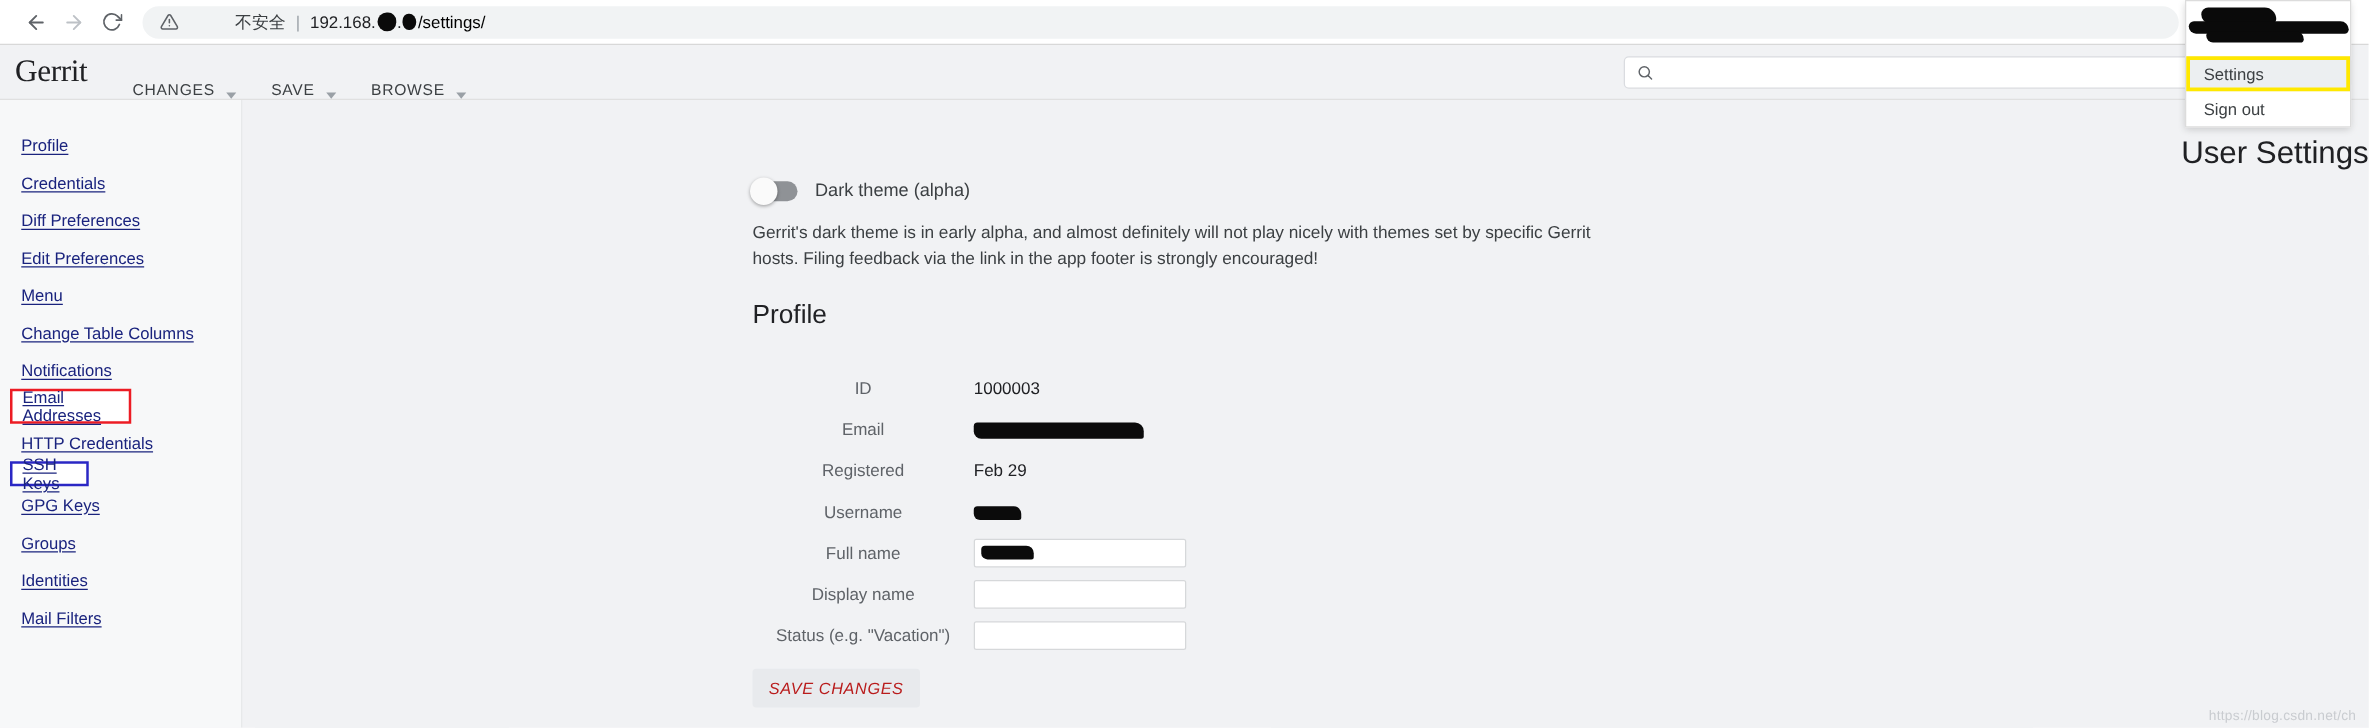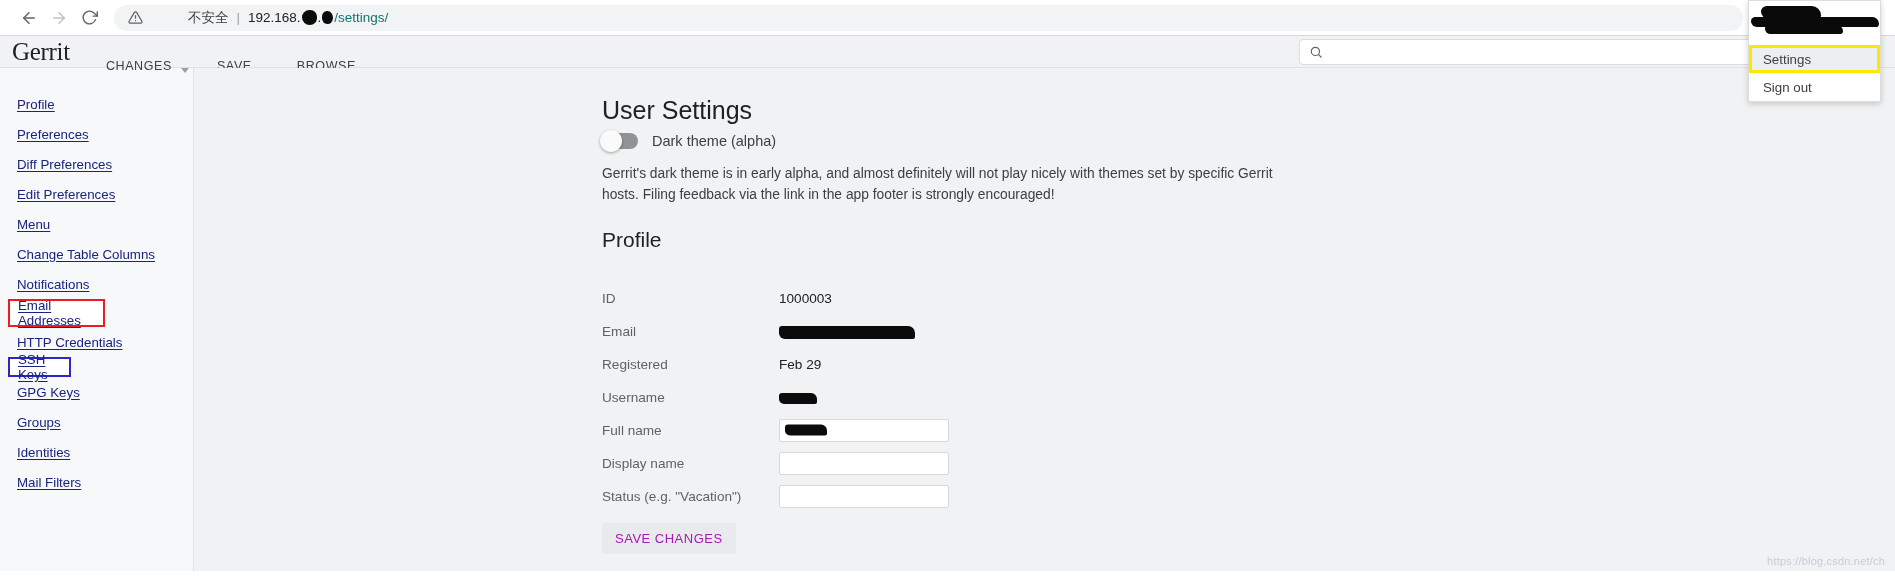--- a/index.html
+++ b/index.html
@@ -41,21 +41,21 @@
     align-items: center;
     padding: 0 14px;
     font-size: 13.5px;
     color: #202124;
     min-width: 0;
   }
   .warn-icon { color: #5f6368; display:flex; align-items:center; margin-right: 6px; }
   .not-secure { color: #3c4043; font-size: 13.5px; white-space: nowrap; margin-left: 39px; }
   .url-sep { color: #9aa0a6; margin: 0 8px; }
   .url-text { color: #202124; font-size: 13.5px; white-space: nowrap; display: flex; align-items: center; }
-  .url-path { color: #0f766e; }
+  .url-path { color: #000000; }
   .redact {
     display: inline-block;
     background: #0a0a0a;
     border-radius: 2px;
     vertical-align: middle;
   }
   .redact.blob1 { width: 15px; height: 15px; border-radius: 50% 45% 48% 52%; margin: 0 1px; }
   .redact.blob2 { width: 11px; height: 13px; border-radius: 45% 52% 50% 48%; margin: 0 1px; }
 
   .chrome-right { display: flex; align-items: center; gap: 2px; flex: 0 0 auto; }
@@ -66,21 +66,21 @@
   }
   .ext-puzzle { color: #5f6368; }
   .ext-green { color: #34a853; }
   .avatar-chrome {
     width: 26px; height: 26px; border-radius: 50%;
     background: #4d4d4d; display:flex; align-items:center; justify-content:center;
   }
 
   
   .gerrit-header {
-    height: 32px;
+    height: 44px;
     background: #f1f2f4;
     display: flex;
     align-items: center;
     padding: 0 14px 0 12px;
     border-bottom: 1px solid #e0e0e0;
     position: relative;
   }
   .logo {
     font-family: "Liberation Serif", serif;
     font-size: 25px;
@@ -205,20 +205,21 @@
     position: relative;
     padding-left: 408px;
     padding-top: 28px;
   }
   h1.page-title {
     font-size: 25px;
     font-weight: 400;
     color: #202124;
     margin: 0 0 8px 0;
     font-family: "Liberation Sans", sans-serif;
+    text-align: right;
   }
   .theme-row { display: flex; align-items: center; margin-bottom: 14px; }
   .toggle {
     width: 36px; height: 16px;
     background: #8f9296;
     border-radius: 8px;
     position: relative;
     cursor: pointer;
     flex: 0 0 auto;
   }
@@ -249,20 +250,21 @@
   .profile-table td {
     padding: 0;
     vertical-align: middle;
     height: 33px;
   }
   td.lbl {
     font-size: 13.6px;
     color: #5f6368;
     padding-right: 0;
     width: 177px;
+    text-align: center;
   }
   td.val {
     font-size: 13.6px;
     color: #202124;
   }
   .rd {
     display: inline-block;
     background: #0b0b0b;
     border-radius: 2px;
     vertical-align: middle;
@@ -286,24 +288,25 @@
   .field-cell { position: relative; }
   .field-cell .rd { position: absolute; left: 6px; top: 50%; transform: translateY(-50%); }
 
   .save-btn {
     margin-top: 10px;
     background: #e8eaed;
     border: none;
     border-radius: 3px;
     padding: 8px 13px;
     font-size: 13px;
-    color: #a21caf;
+    color: #b91c1c;
     letter-spacing: 0.5px;
     cursor: pointer;
     font-family: "Liberation Sans", sans-serif;
+    font-style: italic;
   }
 
   
   .dropdown {
     position: absolute;
     right: 14px;
     top: 0;
     width: 133px;
     background: #ffffff;
     border: 1px solid #dcdcdc;
@@ -460,21 +463,21 @@
   <div class="avatar-gerrit"></div>
 </div>
 
 <div class="page">
 
   <div class="sidebar">
     <div class="side-row">
         <span class="side-link">Profile</span>
       </div>
     <div class="side-row">
-        <span class="side-link">Preferences</span>
+        <span class="side-link">Credentials</span>
       </div>
     <div class="side-row">
         <span class="side-link">Diff Preferences</span>
       </div>
     <div class="side-row">
         <span class="side-link">Edit Preferences</span>
       </div>
     <div class="side-row">
         <span class="side-link">Menu</span>
       </div>

